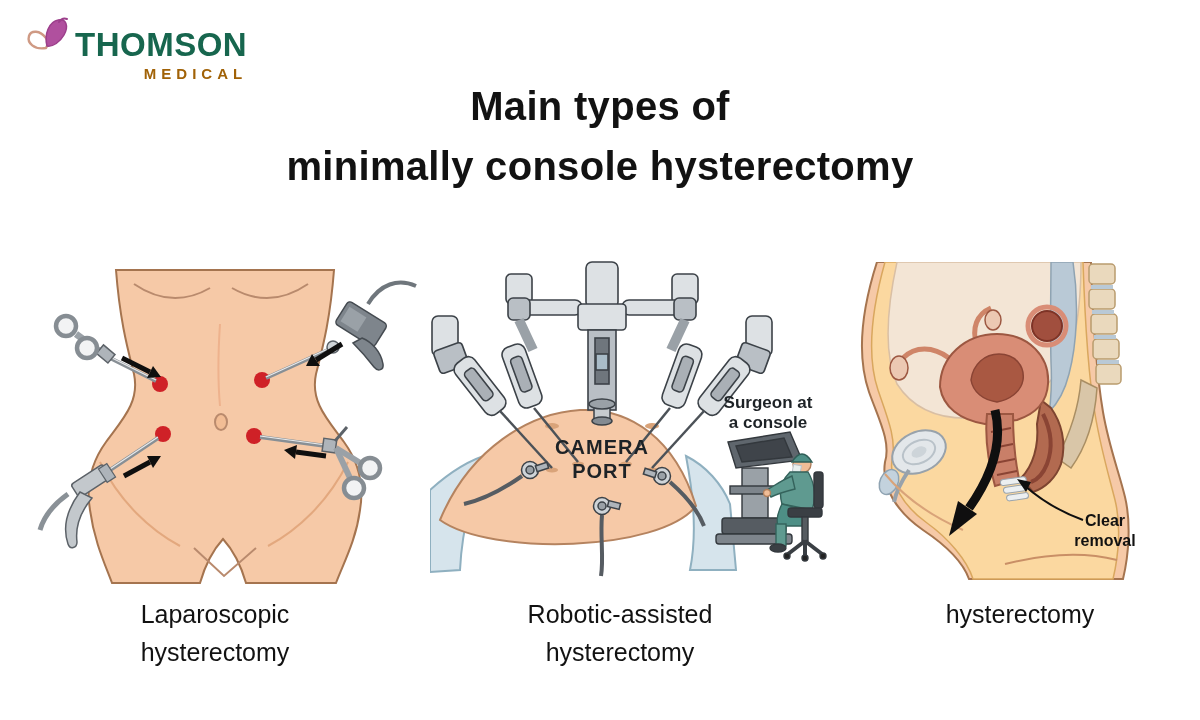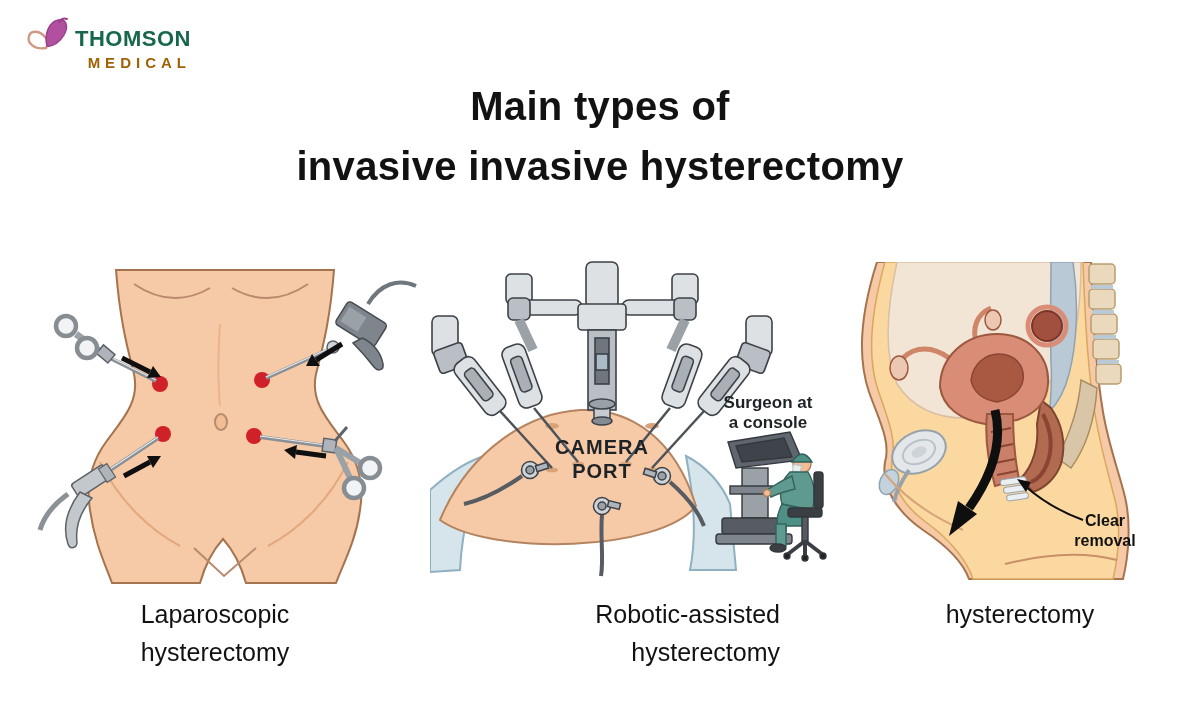--- a/index.html
+++ b/index.html
@@ -4,35 +4,35 @@
 <style>
   html,body{margin:0;padding:0;}
   body{
     width:1200px;height:720px;position:relative;overflow:hidden;
     background:#ffffff;font-family:"Liberation Sans",sans-serif;
   }
   
   .logo{position:absolute;left:26px;top:16px;display:flex;align-items:flex-start;gap:5px;}
   .logo-mark{width:44px;height:50px;flex:0 0 auto;}
   .logo-text{display:flex;flex-direction:column;}
-  .logo-brand{color:#17664e;font-size:22px;font-weight:800;letter-spacing:.5px;line-height:1;margin-top:12px;}
+  .logo-brand{color:#17664e;font-size:33px;font-weight:800;letter-spacing:.5px;line-height:1;margin-top:12px;}
   .logo-division{color:#a16207;font-size:15px;font-weight:700;letter-spacing:5px;margin-top:4px;align-self:flex-end;}
   
   .title{position:absolute;top:76px;left:0;width:100%;text-align:center;
          font-size:40px;font-weight:800;color:#121212;line-height:1.5;letter-spacing:.3px;}
   .title span{display:block;}
   
   .panel{position:absolute;}
   #panel-laparoscopic{left:30px;top:262px;}
   #panel-robotic{left:430px;top:258px;}
   #panel-vaginal{left:845px;top:262px;text-decoration:underline;}
   .caption{position:absolute;top:596px;text-align:center;font-size:25px;font-weight:400;
            color:#121212;line-height:1.5;}
   #caption-laparoscopic{left:60px;width:310px;}
-  #caption-robotic{left:460px;width:320px;text-align:right;}
+  #caption-robotic{left:460px;width:320px;}
   #caption-vaginal{left:870px;width:300px;}
   .caption span{display:block;}
   svg text{font-family:"Liberation Sans",sans-serif;}
   .annot{font-weight:700;fill:#1d2226;}
 </style>
 </head>
 <body>
 
 <div class="logo">
   <svg class="logo-mark" viewBox="0 0 44 50">
@@ -41,21 +41,21 @@
     <path d="M33,6 C35,3 38,2 41,3" fill="none" stroke="#9c3f8b" stroke-width="2" stroke-linecap="round"></path>
   </svg>
   <div class="logo-text">
     <span class="logo-brand">THOMSON</span>
     <span class="logo-division">MEDICAL</span>
   </div>
 </div>
 
 <h1 class="title" style="margin:0;">
   <span>Main types of</span>
-  <span>invasive invasive hysterectomy</span>
+  <span>minimally console hysterectomy</span>
 </h1>
 
 <div class="panel" id="panel-laparoscopic">
   <svg width="390" height="322" viewBox="0 0 390 322">
 
     <path d="M 86,8
              C 90,60 98,88 104,112
              C 110,140 92,158 76,180
              C 60,202 56,224 60,248
              C 64,278 74,300 82,321

